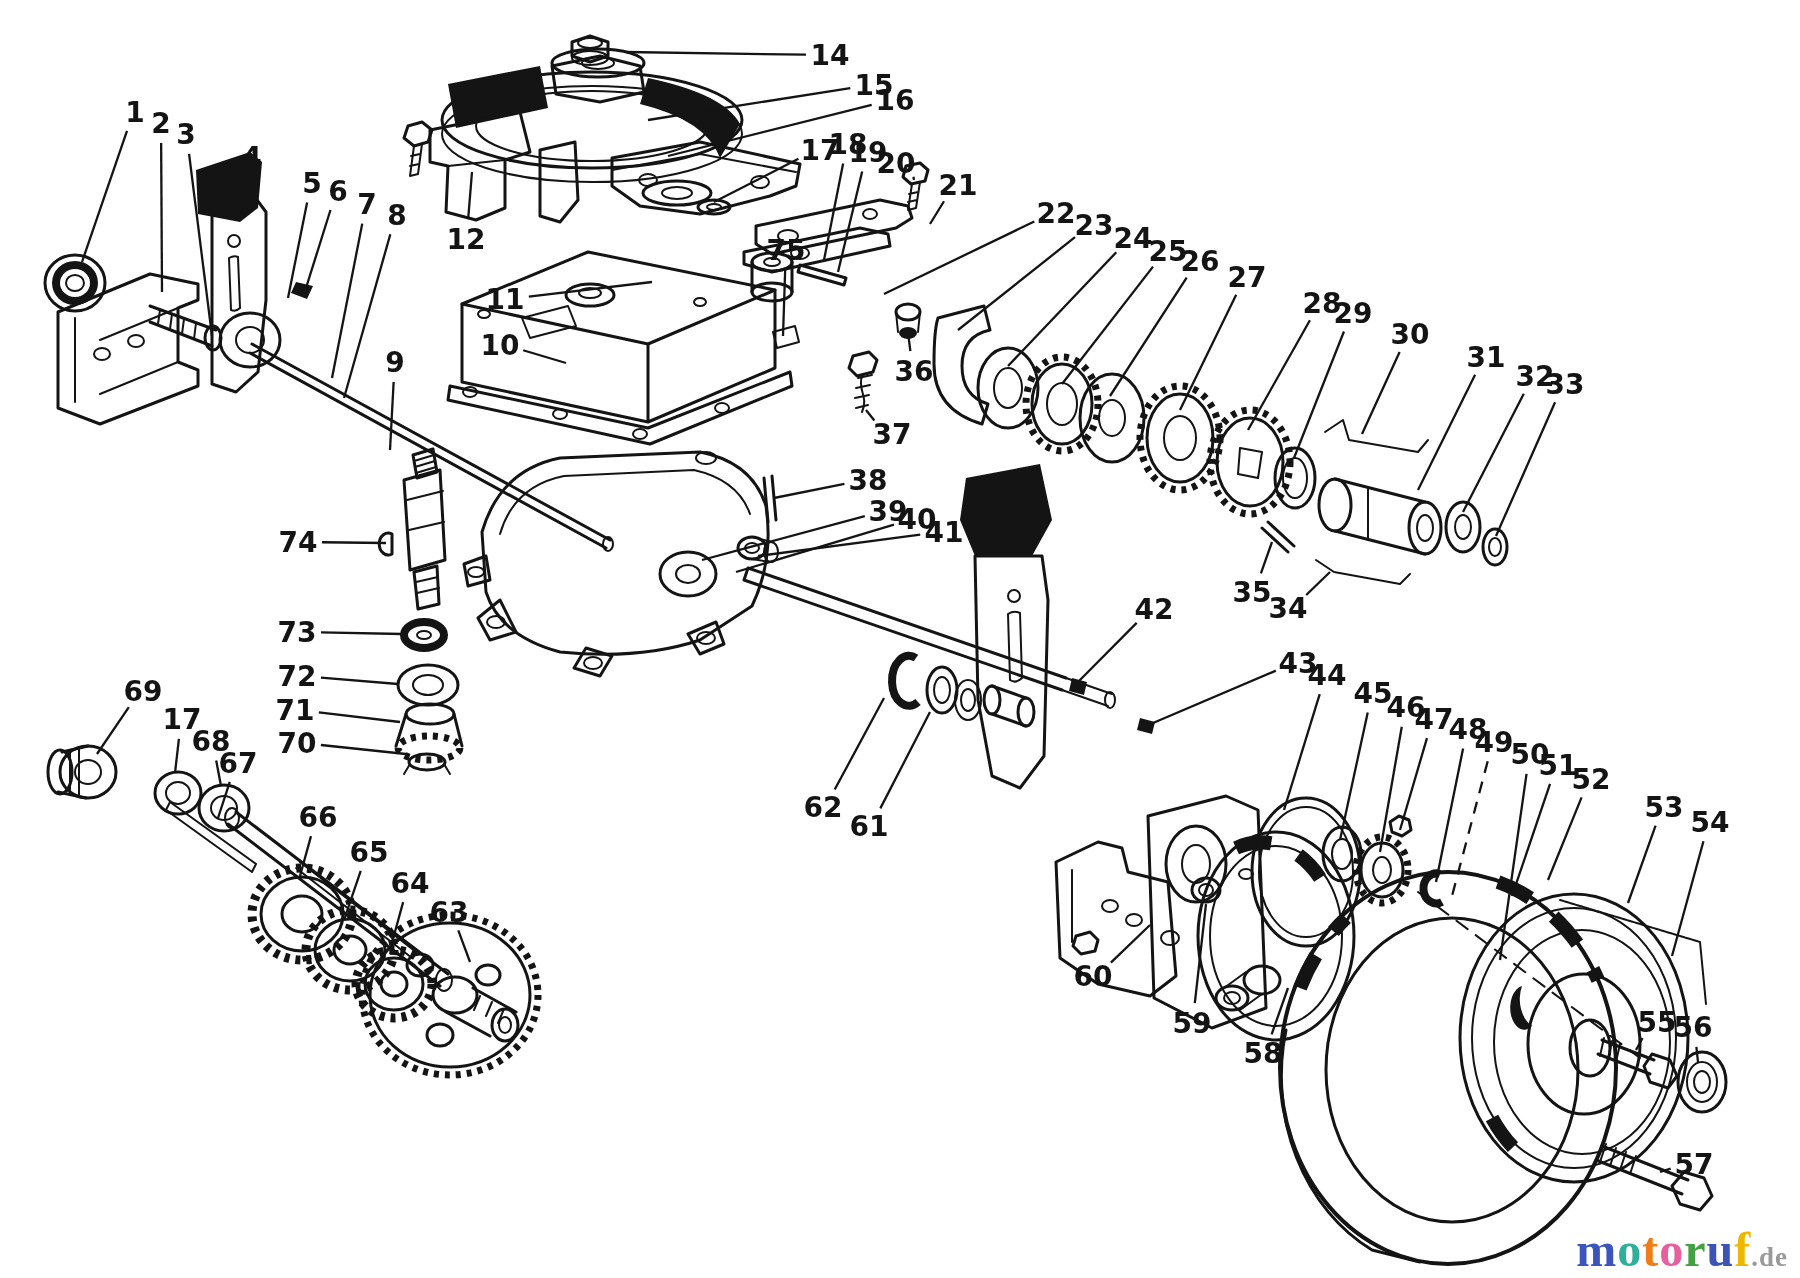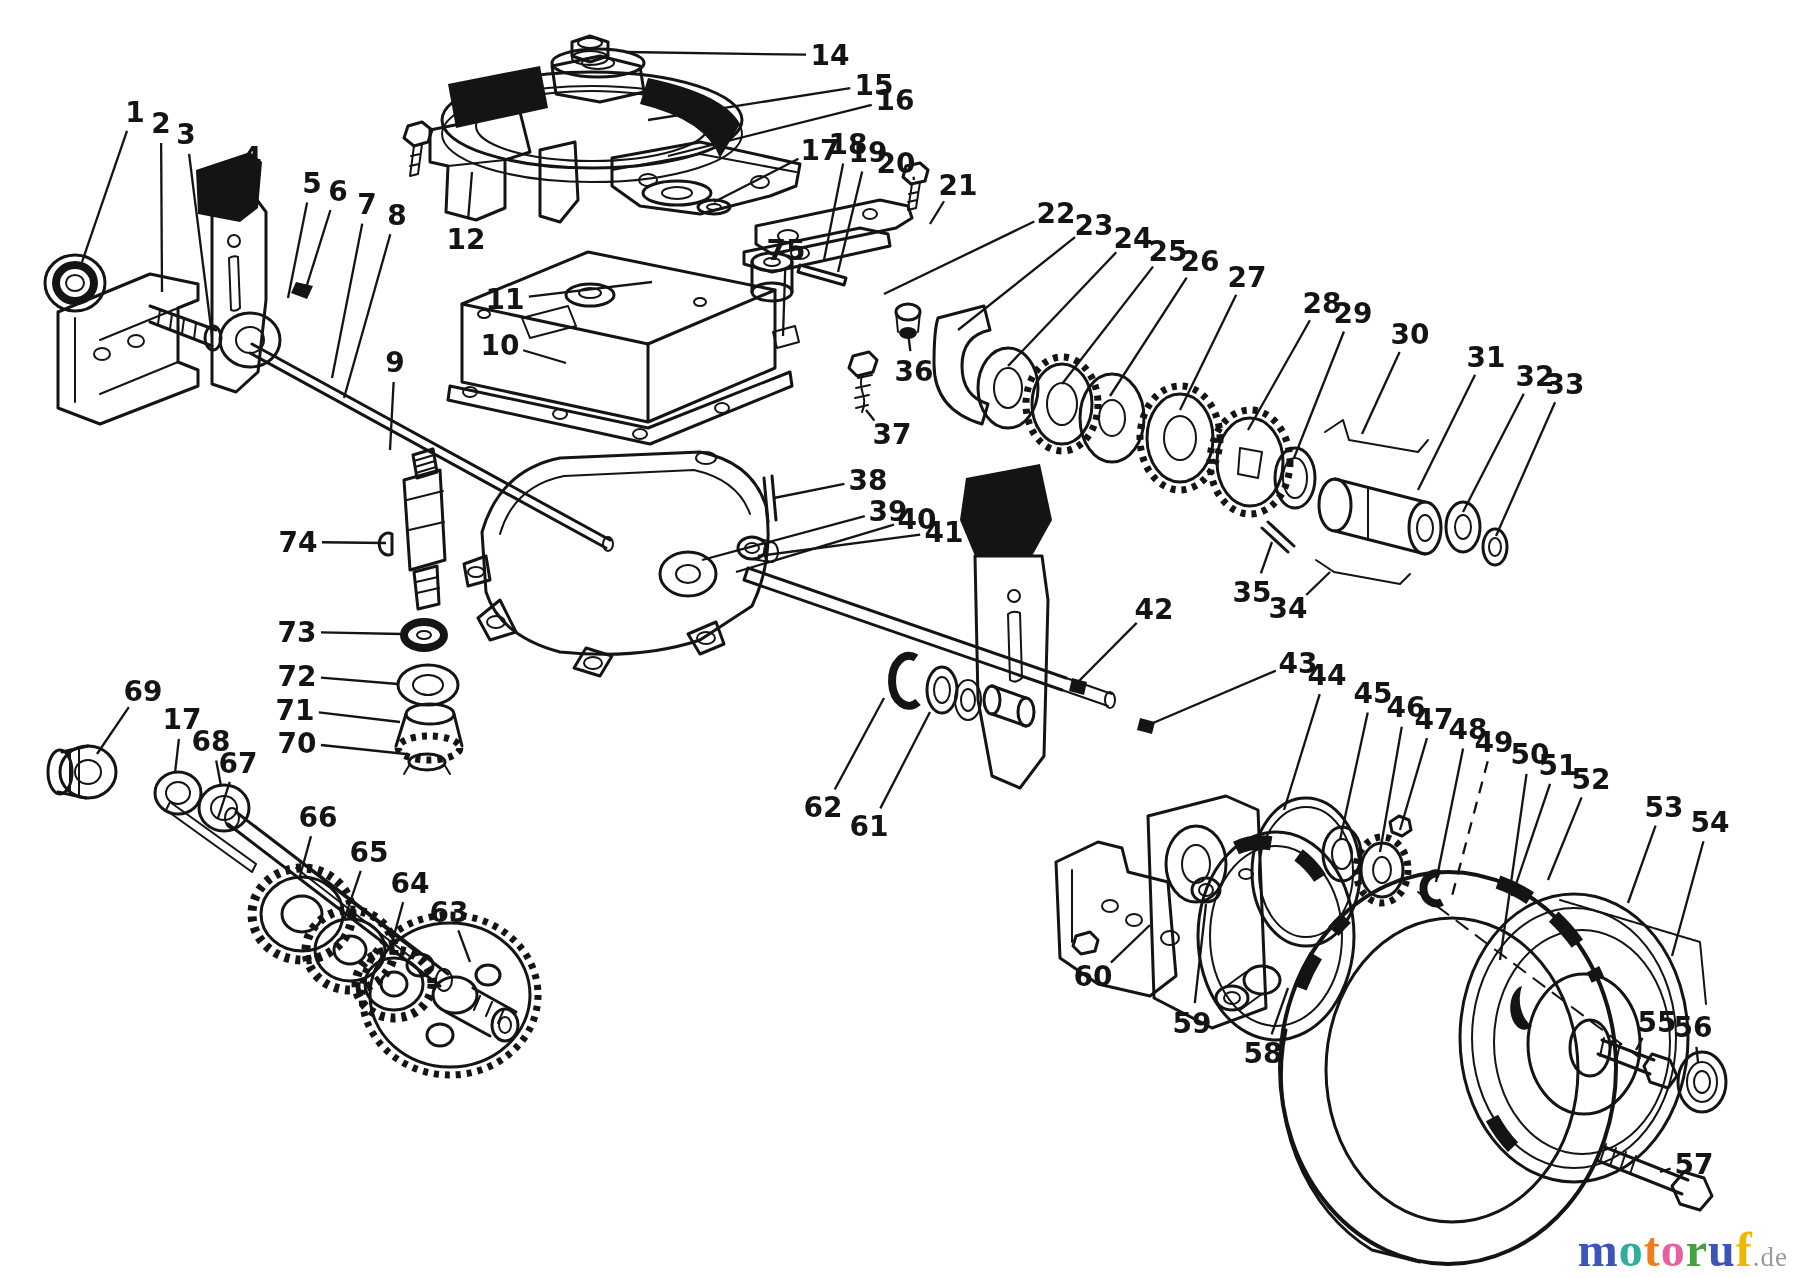--- a/index.html
+++ b/index.html
@@ -13,21 +13,21 @@
   .thickring{fill:none;stroke:#141414;stroke-width:8;}
   .teeth{fill:none;stroke:#141414;stroke-width:9;stroke-dasharray:5 6;}
   .teeth2{fill:none;stroke:#141414;stroke-width:7;stroke-dasharray:5 6;}
   .tread{fill:none;stroke:#141414;stroke-width:14;stroke-dasharray:36 30;}
   .leader{fill:none;stroke:#141414;stroke-width:2.3;}
   .leader.dashed{stroke-dasharray:12 9;}
   text.callout{font-family:"DejaVu Sans",sans-serif;font-size:28px;font-weight:700;
                fill:#141414;text-anchor:middle;dominant-baseline:central;}
   #watermark{position:absolute;right:12px;bottom:4px;font-family:"Liberation Serif",serif;
              font-weight:bold;font-size:48px;letter-spacing:1px;line-height:1;}
-  #watermark .suffix{font-size:27px;color:#9a9a9a;font-weight:normal;}
+  #watermark .suffix{font-size:27px;color:#9a9a9a;font-weight:bold;}
 </style>
 </head>
 <body>
 
 <div id="page">
 <svg id="diagram-svg" width="1800" height="1278" viewBox="0 0 1800 1278">
 
   <g>
     <ellipse class="ln" cx="75" cy="283" rx="30" ry="28"></ellipse>
     <ellipse class="thickring" cx="75" cy="283" rx="19" ry="18"></ellipse>

